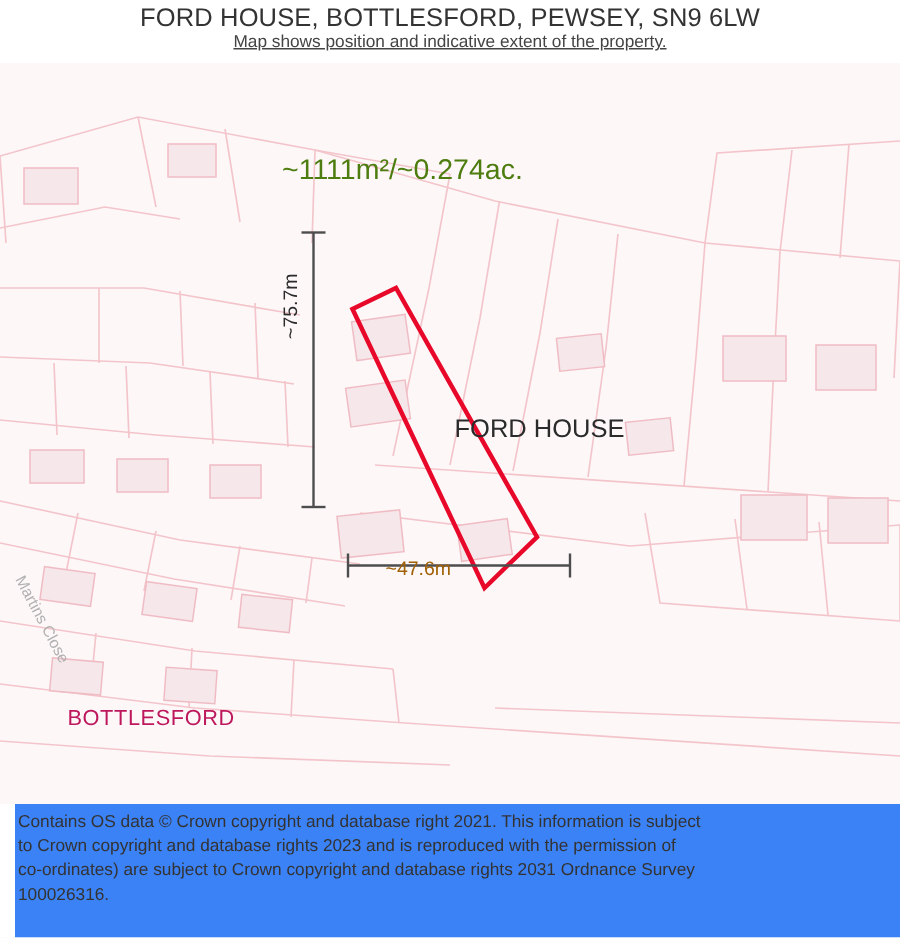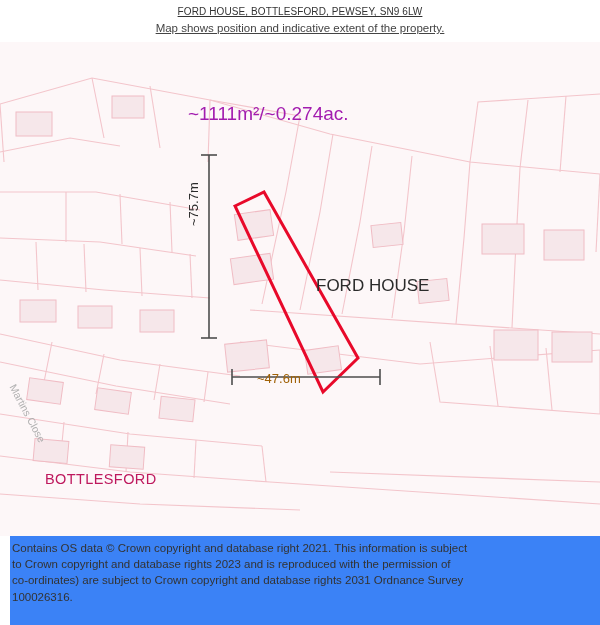--- a/index.html
+++ b/index.html
@@ -24,25 +24,24 @@
     position: absolute;
     top: 0;
     left: 0;
     width: 600px;
     height: 42px;
     text-align: center;
     padding-top: 4px;
     box-sizing: border-box;
   }
   .header .title {
-    font-size: 10px;
+    font-size: 17px;
     color: #333333;
     line-height: 16px;
     letter-spacing: 0.1px;
-    text-decoration: underline;
   }
   .header .subtitle {
     font-size: 11.5px;
     color: #444444;
     line-height: 16px;
     text-decoration: underline;
   }
   
   .map-wrap {
     position: absolute;
@@ -78,24 +77,24 @@
   .map-label {
     position: absolute;
     font-family: "Liberation Sans", sans-serif;
     color: #333333;
     white-space: nowrap;
   }
   #area-label {
     left: 188px;
     top: 61px;
     font-size: 19px;
-    color: #a21caf;
+    color: #4d7c0f;
   }
   #house-label {
-    left: 316px;
+    left: 303px;
     top: 234px;
     font-size: 17px;
     color: #2b2b2b;
   }
   #vertical-dim-label {
     left: 186px;
     top: 184px;
     font-size: 13px;
     transform: rotate(-90deg);
     transform-origin: left top;

